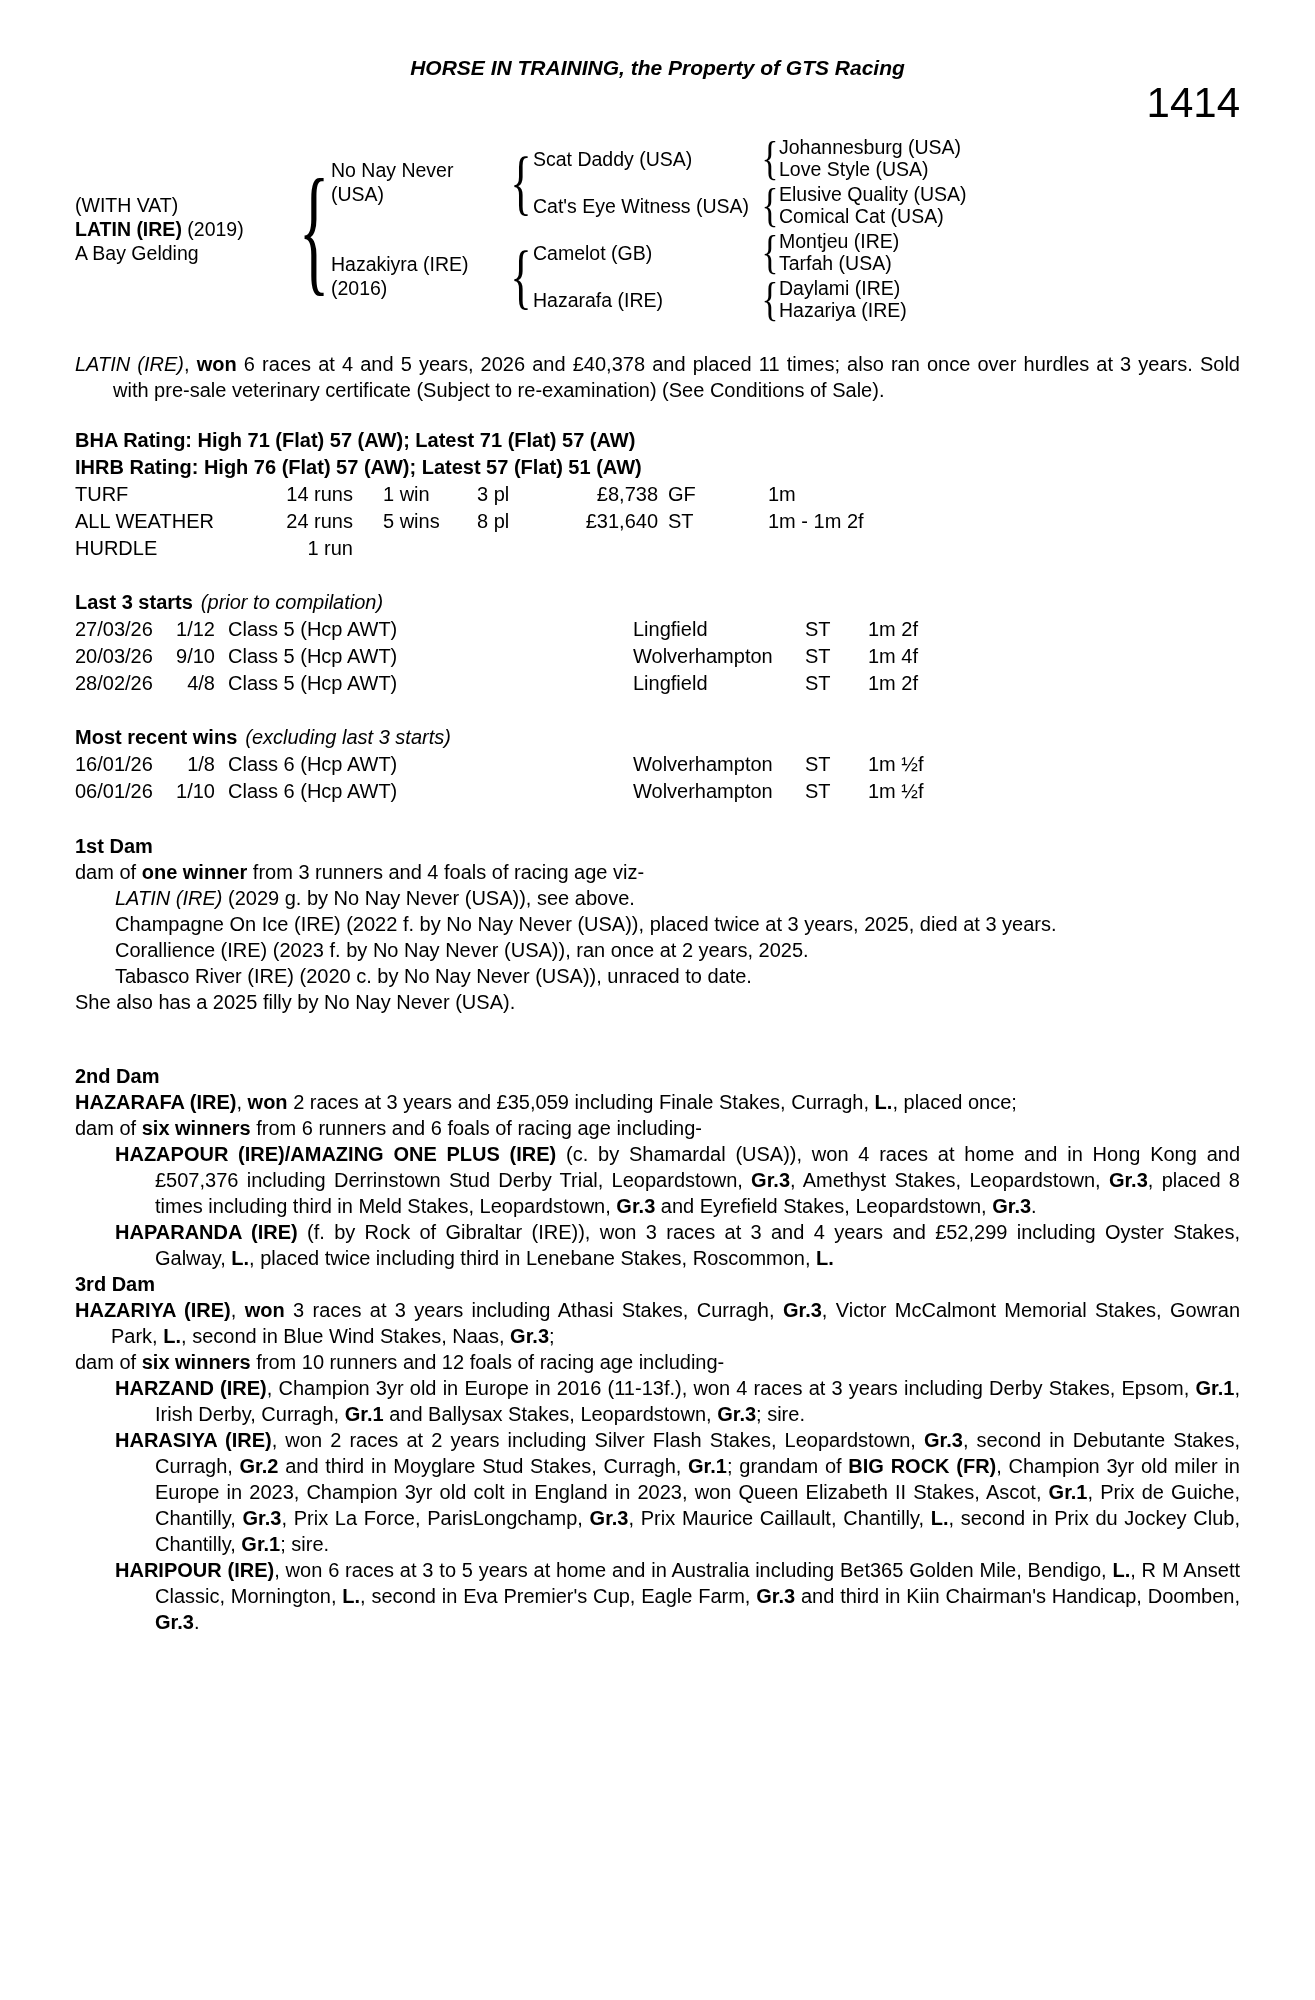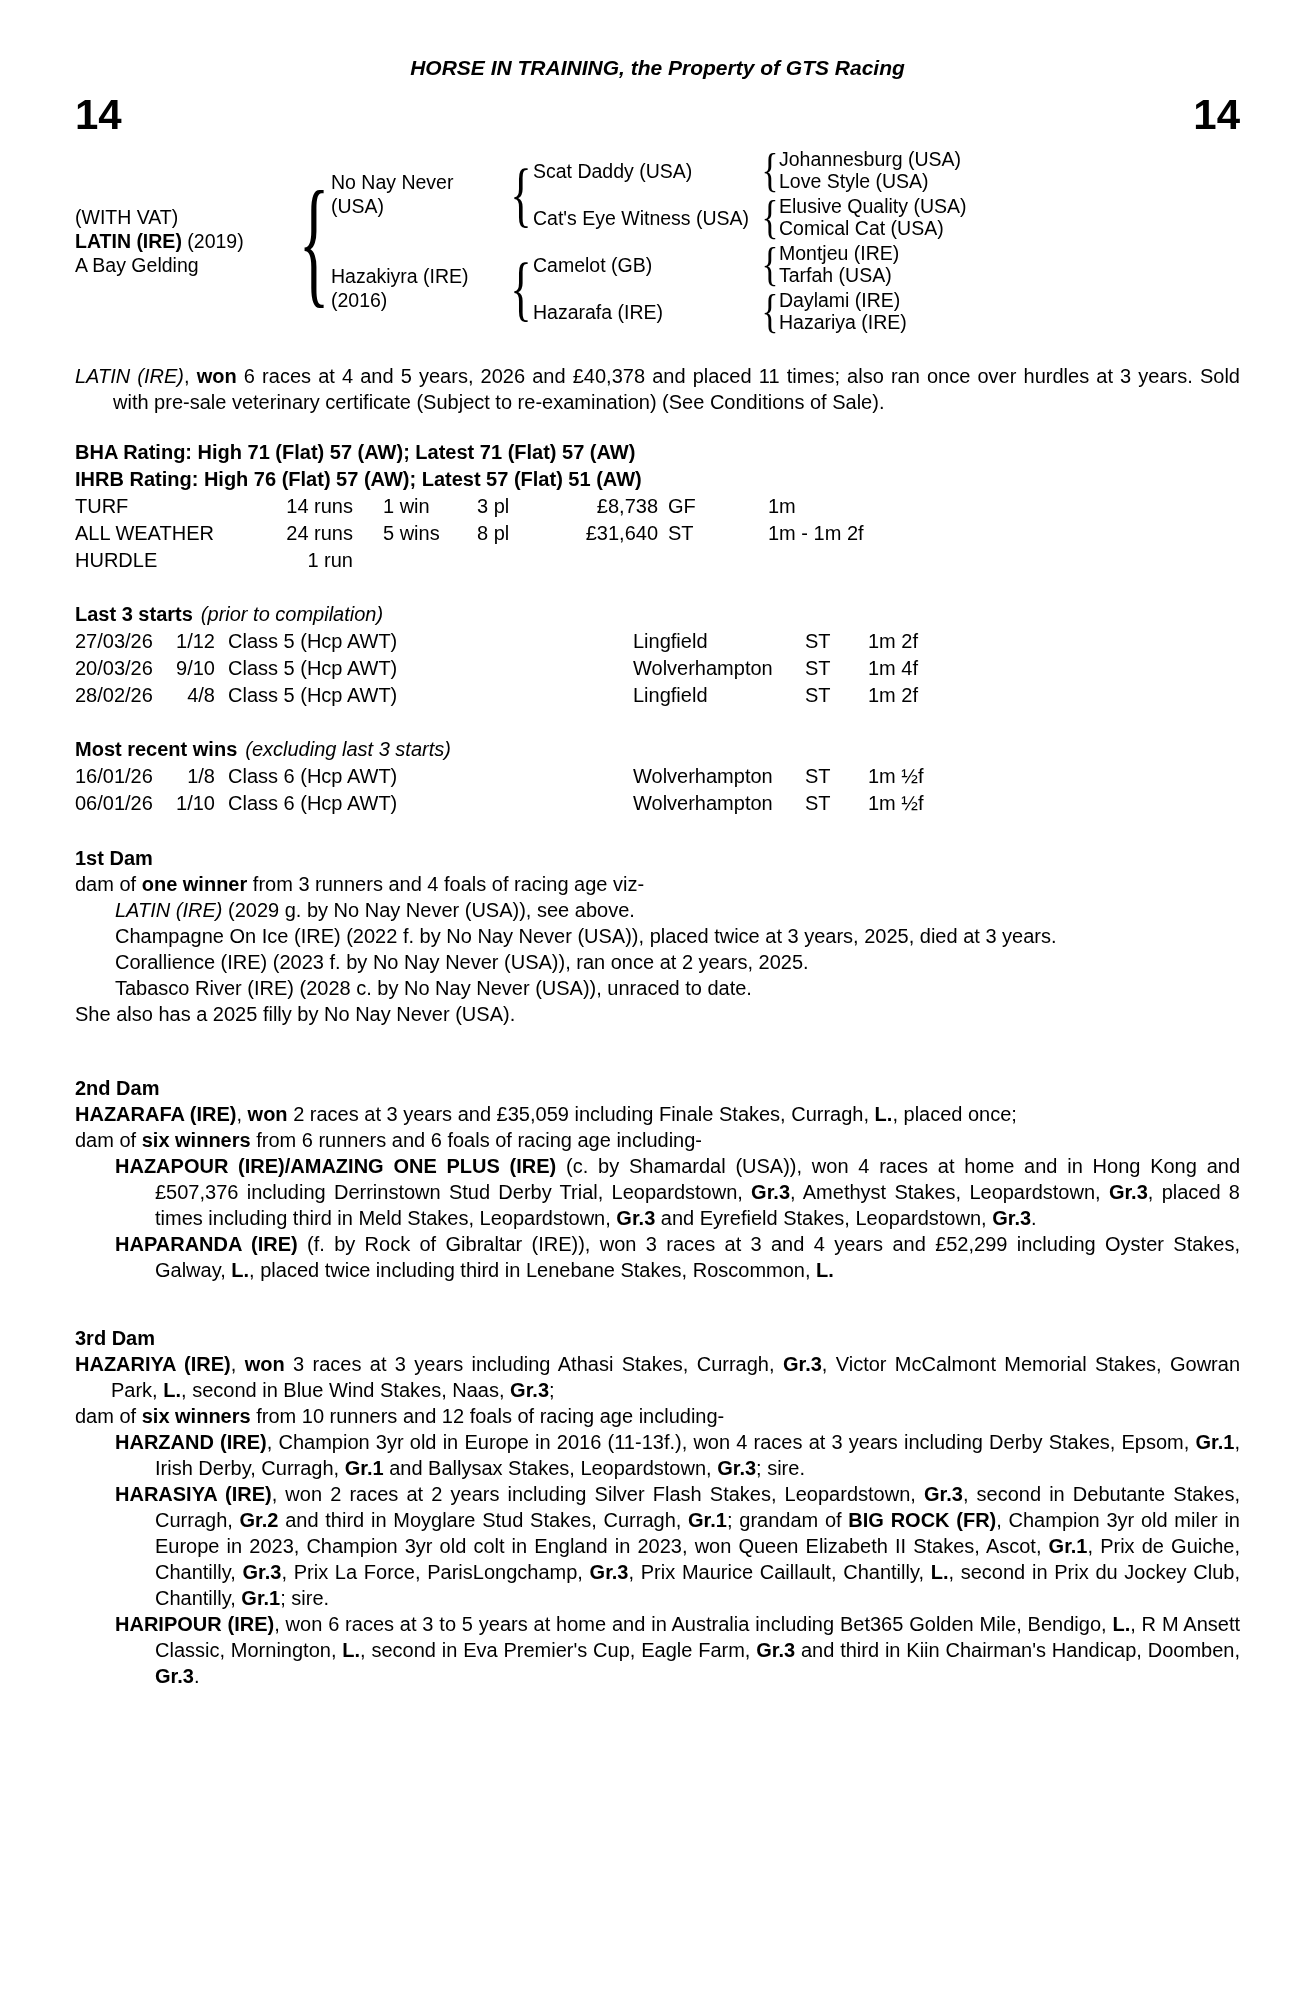--- a/index.html
+++ b/index.html
@@ -7,21 +7,21 @@
   .page {
     width:1315px; height:2000px; background:#fff; color:#000;
     font-family:"Liberation Sans", sans-serif;
     font-size:20px; line-height:26px;
     padding:55px 75px 0 75px; margin:0 auto; overflow:hidden;
   }
   .seg-b { font-weight:bold; }
   .seg-i { font-style:italic; }
   .b { font-weight:bold; }
   .title { text-align:center; font-style:italic; font-weight:bold; font-size:21px; line-height:26px; }
-  .lots { display:flex; justify-content:space-between; font-size:42px; font-weight:bold; line-height:44px; margin-top:12px; }
+  .lots { display:flex; justify-content:flex-end; font-size:42px; font-weight:normal; line-height:44px; margin-top:0; }
 
   
   .pedigree { display:flex; align-items:center; margin-top:10px; font-size:19.5px; white-space:nowrap; }
   .ped-subject { width:222px; line-height:24px; }
   .brace { font-family:"Liberation Serif", serif; line-height:1; display:flex; align-items:center; justify-content:center; font-weight:400; }
   .brace-lg { font-size:142px; width:34px; transform:scaleX(.45); }
   .brace-md { font-size:72px;  width:24px; transform:scaleX(.62); }
   .brace-sm { font-size:47px;  width:18px; transform:scaleX(.75); }
   .gencol { display:flex; flex-direction:column; }
   .gen-entry { display:flex; align-items:center; }
@@ -43,21 +43,21 @@
   .pl4  { padding-left:4px; }
   .pl10 { padding-left:10px; }
 
   .sec-head { margin-top:27px; line-height:27px; }
   .sec-head .head-b { font-weight:bold; }
   .sec-head .head-i { font-style:italic; margin-left:8px; }
 
   .dam-head { font-weight:bold; }
   .dam1-head { margin-top:28px; }
   .dam2-head { margin-top:48px; }
-  .dam3-head { margin-top:42px; }
+  .dam3-head { }
   .dam-line { padding-left:36px; text-indent:-36px; text-align:justify; }
   .flush { padding-left:0; text-indent:0; text-align:justify; }
   .progeny { margin-left:80px; text-indent:-40px; text-align:justify; }
 </style>
 </head>
 <body>
 
 <div class="page">
 
   <div class="title">HORSE IN TRAINING, the Property of GTS Racing</div>
@@ -204,21 +204,21 @@
     <div class="pl13">Wolverhampton</div>
     <div>ST</div>
     <div>1m ½f</div>
   </div>
 
   <div class="dam-head dam1-head">1st Dam</div>
   <div class="dam-line"><span>dam of </span><span class="seg-b">one winner</span><span> from 3 runners and 4 foals of racing age viz-</span></div>
   <div class="progeny"><span class="seg-i">LATIN (IRE)</span><span> (2029 g. by No Nay Never (USA)), see above.</span></div>
   <div class="progeny"><span>Champagne On Ice (IRE) (2022 f. by No Nay Never (USA)), placed twice at 3 years, 2025, died at 3 years.</span></div>
   <div class="progeny"><span>Corallience (IRE) (2023 f. by No Nay Never (USA)), ran once at 2 years, 2025.</span></div>
-  <div class="progeny"><span>Tabasco River (IRE) (2028 c. by No Nay Never (USA)), unraced to date.</span></div>
+  <div class="progeny"><span>Tabasco River (IRE) (2020 c. by No Nay Never (USA)), unraced to date.</span></div>
   <div class="flush"><span>She also has a 2025 filly by No Nay Never (USA).</span></div>
 
   <div class="dam-head dam2-head">2nd Dam</div>
   <div class="dam-line"><span class="seg-b">HAZARAFA (IRE)</span><span>, </span><span class="seg-b">won</span><span> 2 races at 3 years and £35,059 including Finale Stakes, Curragh, </span><span class="seg-b">L.</span><span>, placed once;</span></div>
   <div class="dam-line"><span>dam of </span><span class="seg-b">six winners</span><span> from 6 runners and 6 foals of racing age including-</span></div>
   <div class="progeny"><span class="seg-b">HAZAPOUR (IRE)/AMAZING ONE PLUS (IRE)</span><span> (c. by Shamardal (USA)), won 4 races at home and in Hong Kong and £507,376 including Derrinstown Stud Derby Trial, Leopardstown, </span><span class="seg-b">Gr.3</span><span>, Amethyst Stakes, Leopardstown, </span><span class="seg-b">Gr.3</span><span>, placed 8 times including third in Meld Stakes, Leopardstown, </span><span class="seg-b">Gr.3</span><span> and Eyrefield Stakes, Leopardstown, </span><span class="seg-b">Gr.3</span><span>.</span></div>
   <div class="progeny"><span class="seg-b">HAPARANDA (IRE)</span><span> (f. by Rock of Gibraltar (IRE)), won 3 races at 3 and 4 years and £52,299 including Oyster Stakes, Galway, </span><span class="seg-b">L.</span><span>, placed twice including third in Lenebane Stakes, Roscommon, </span><span class="seg-b">L.</span></div>
 
   <div class="dam-head dam3-head">3rd Dam</div>
   <div class="dam-line"><span class="seg-b">HAZARIYA (IRE)</span><span>, </span><span class="seg-b">won</span><span> 3 races at 3 years including Athasi Stakes, Curragh, </span><span class="seg-b">Gr.3</span><span>, Victor McCalmont Memorial Stakes, Gowran Park, </span><span class="seg-b">L.</span><span>, second in Blue Wind Stakes, Naas, </span><span class="seg-b">Gr.3</span><span>;</span></div>

